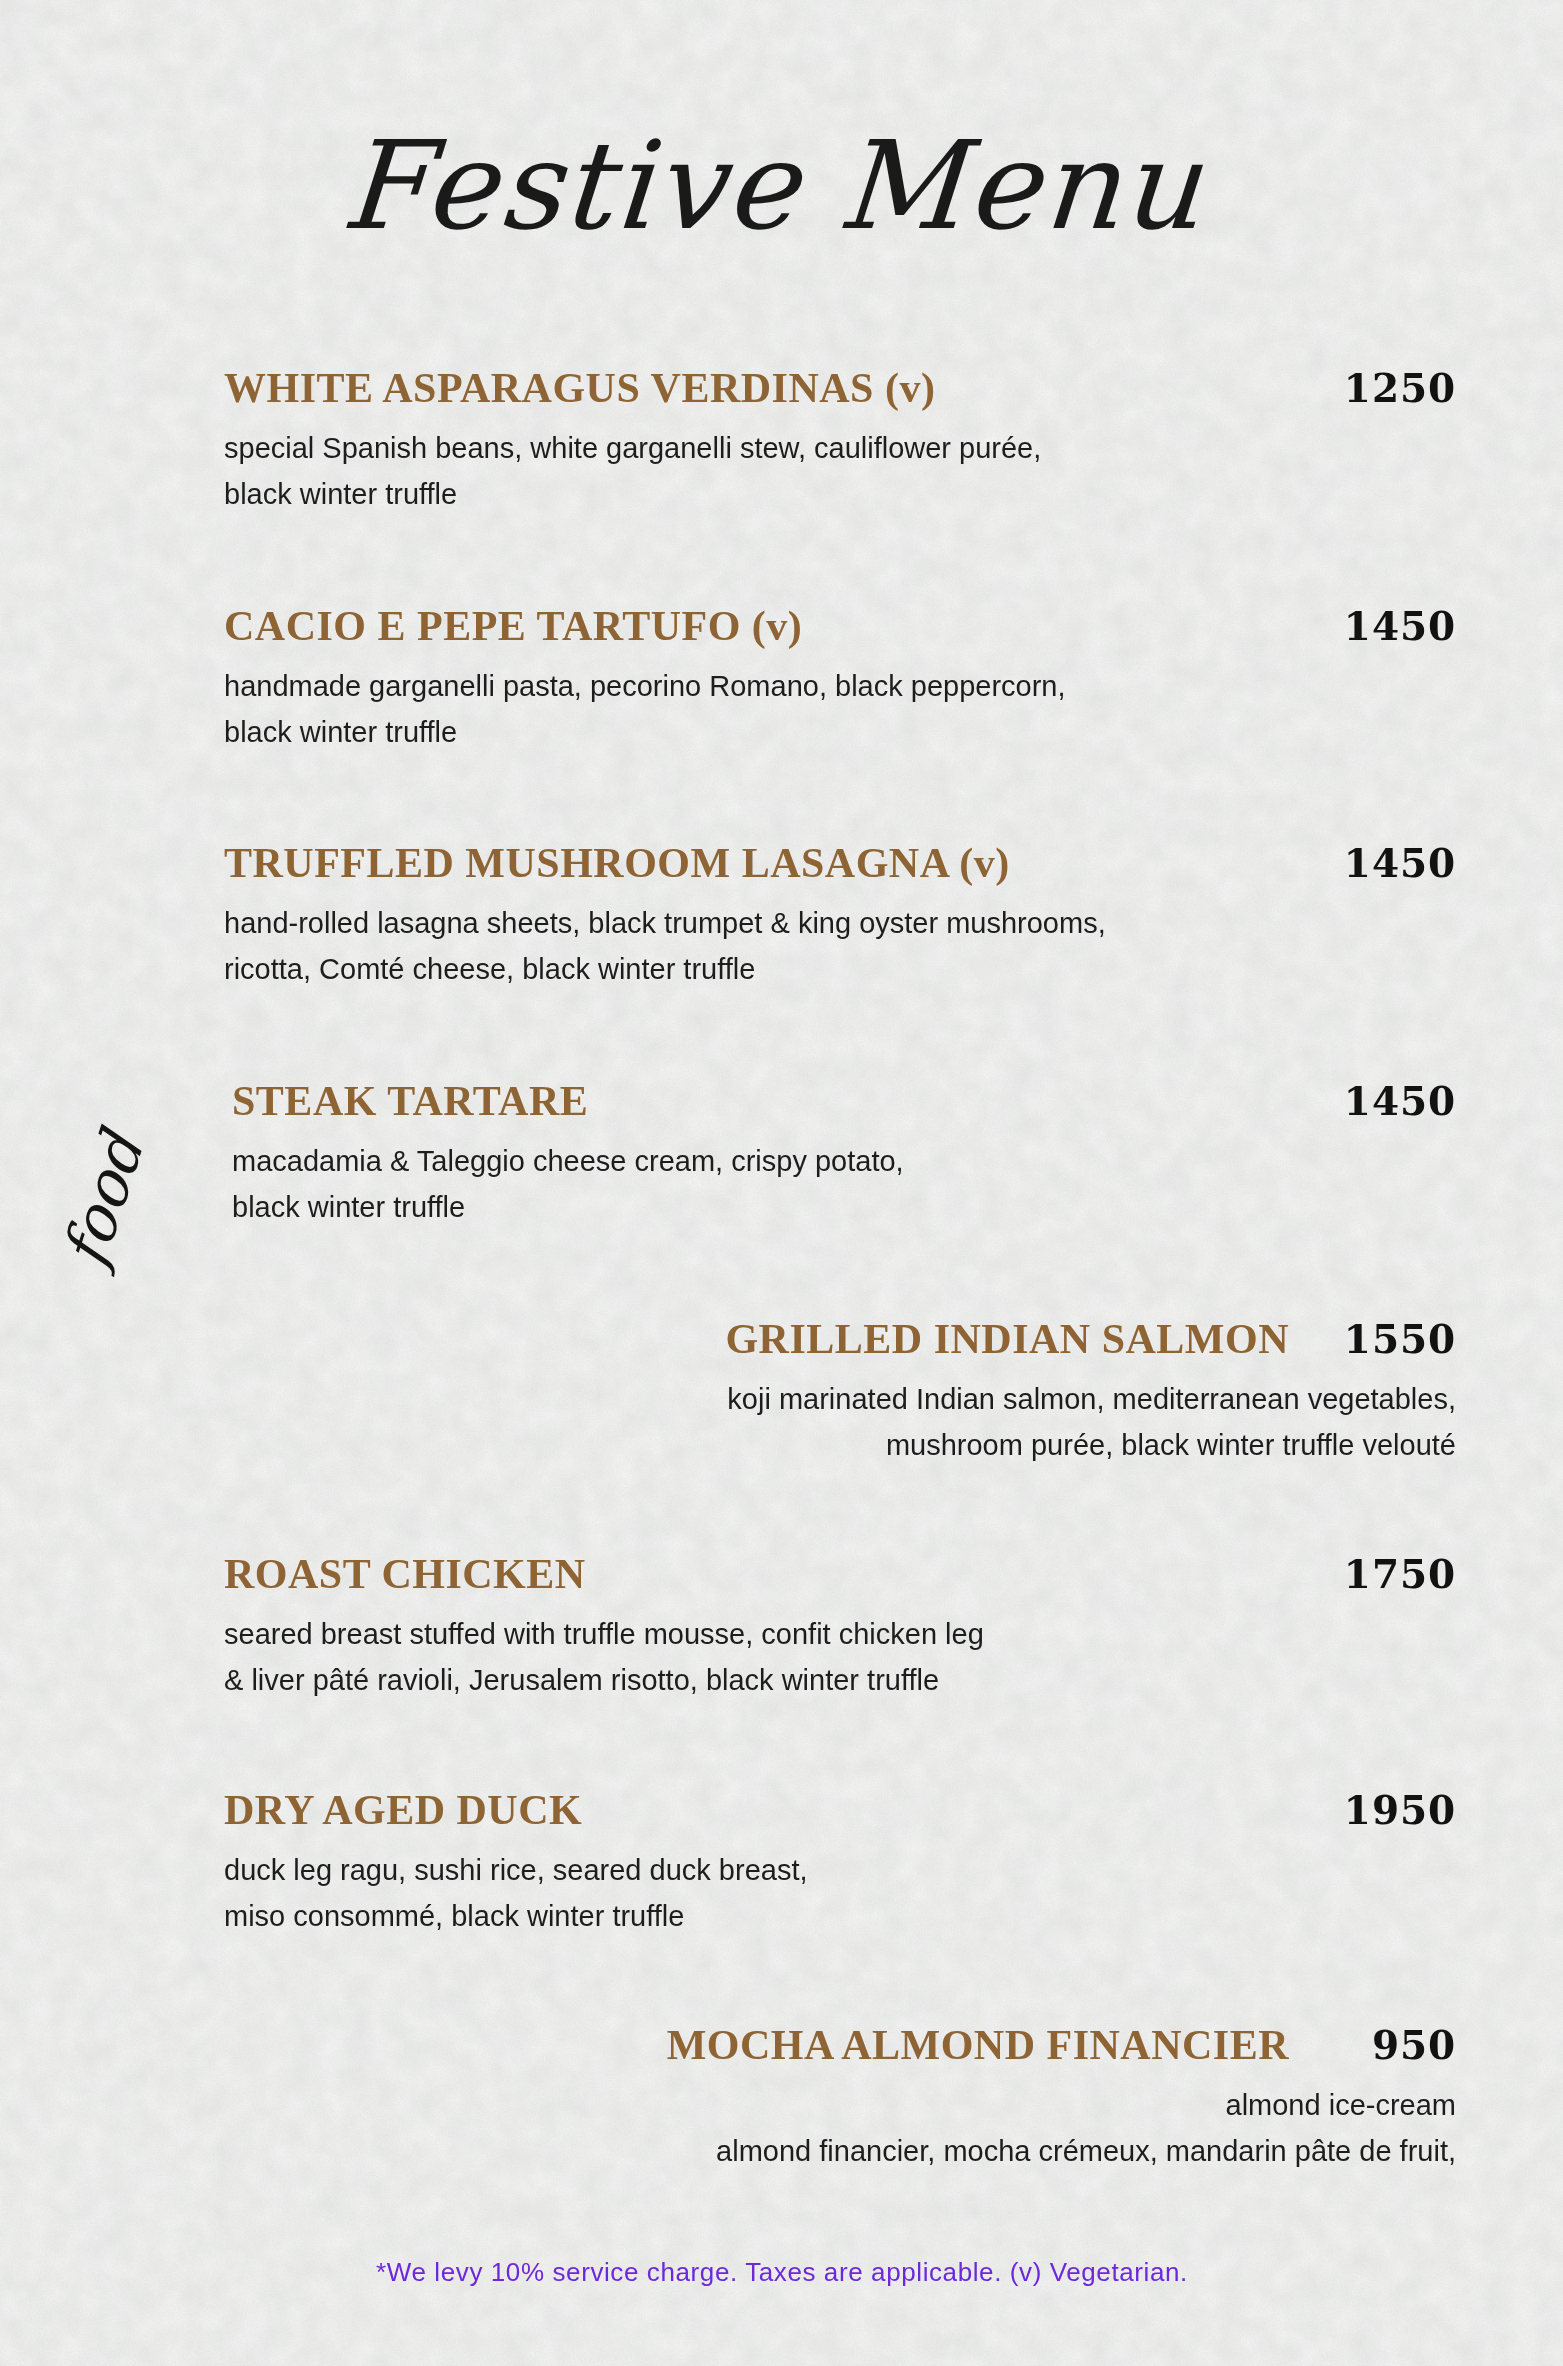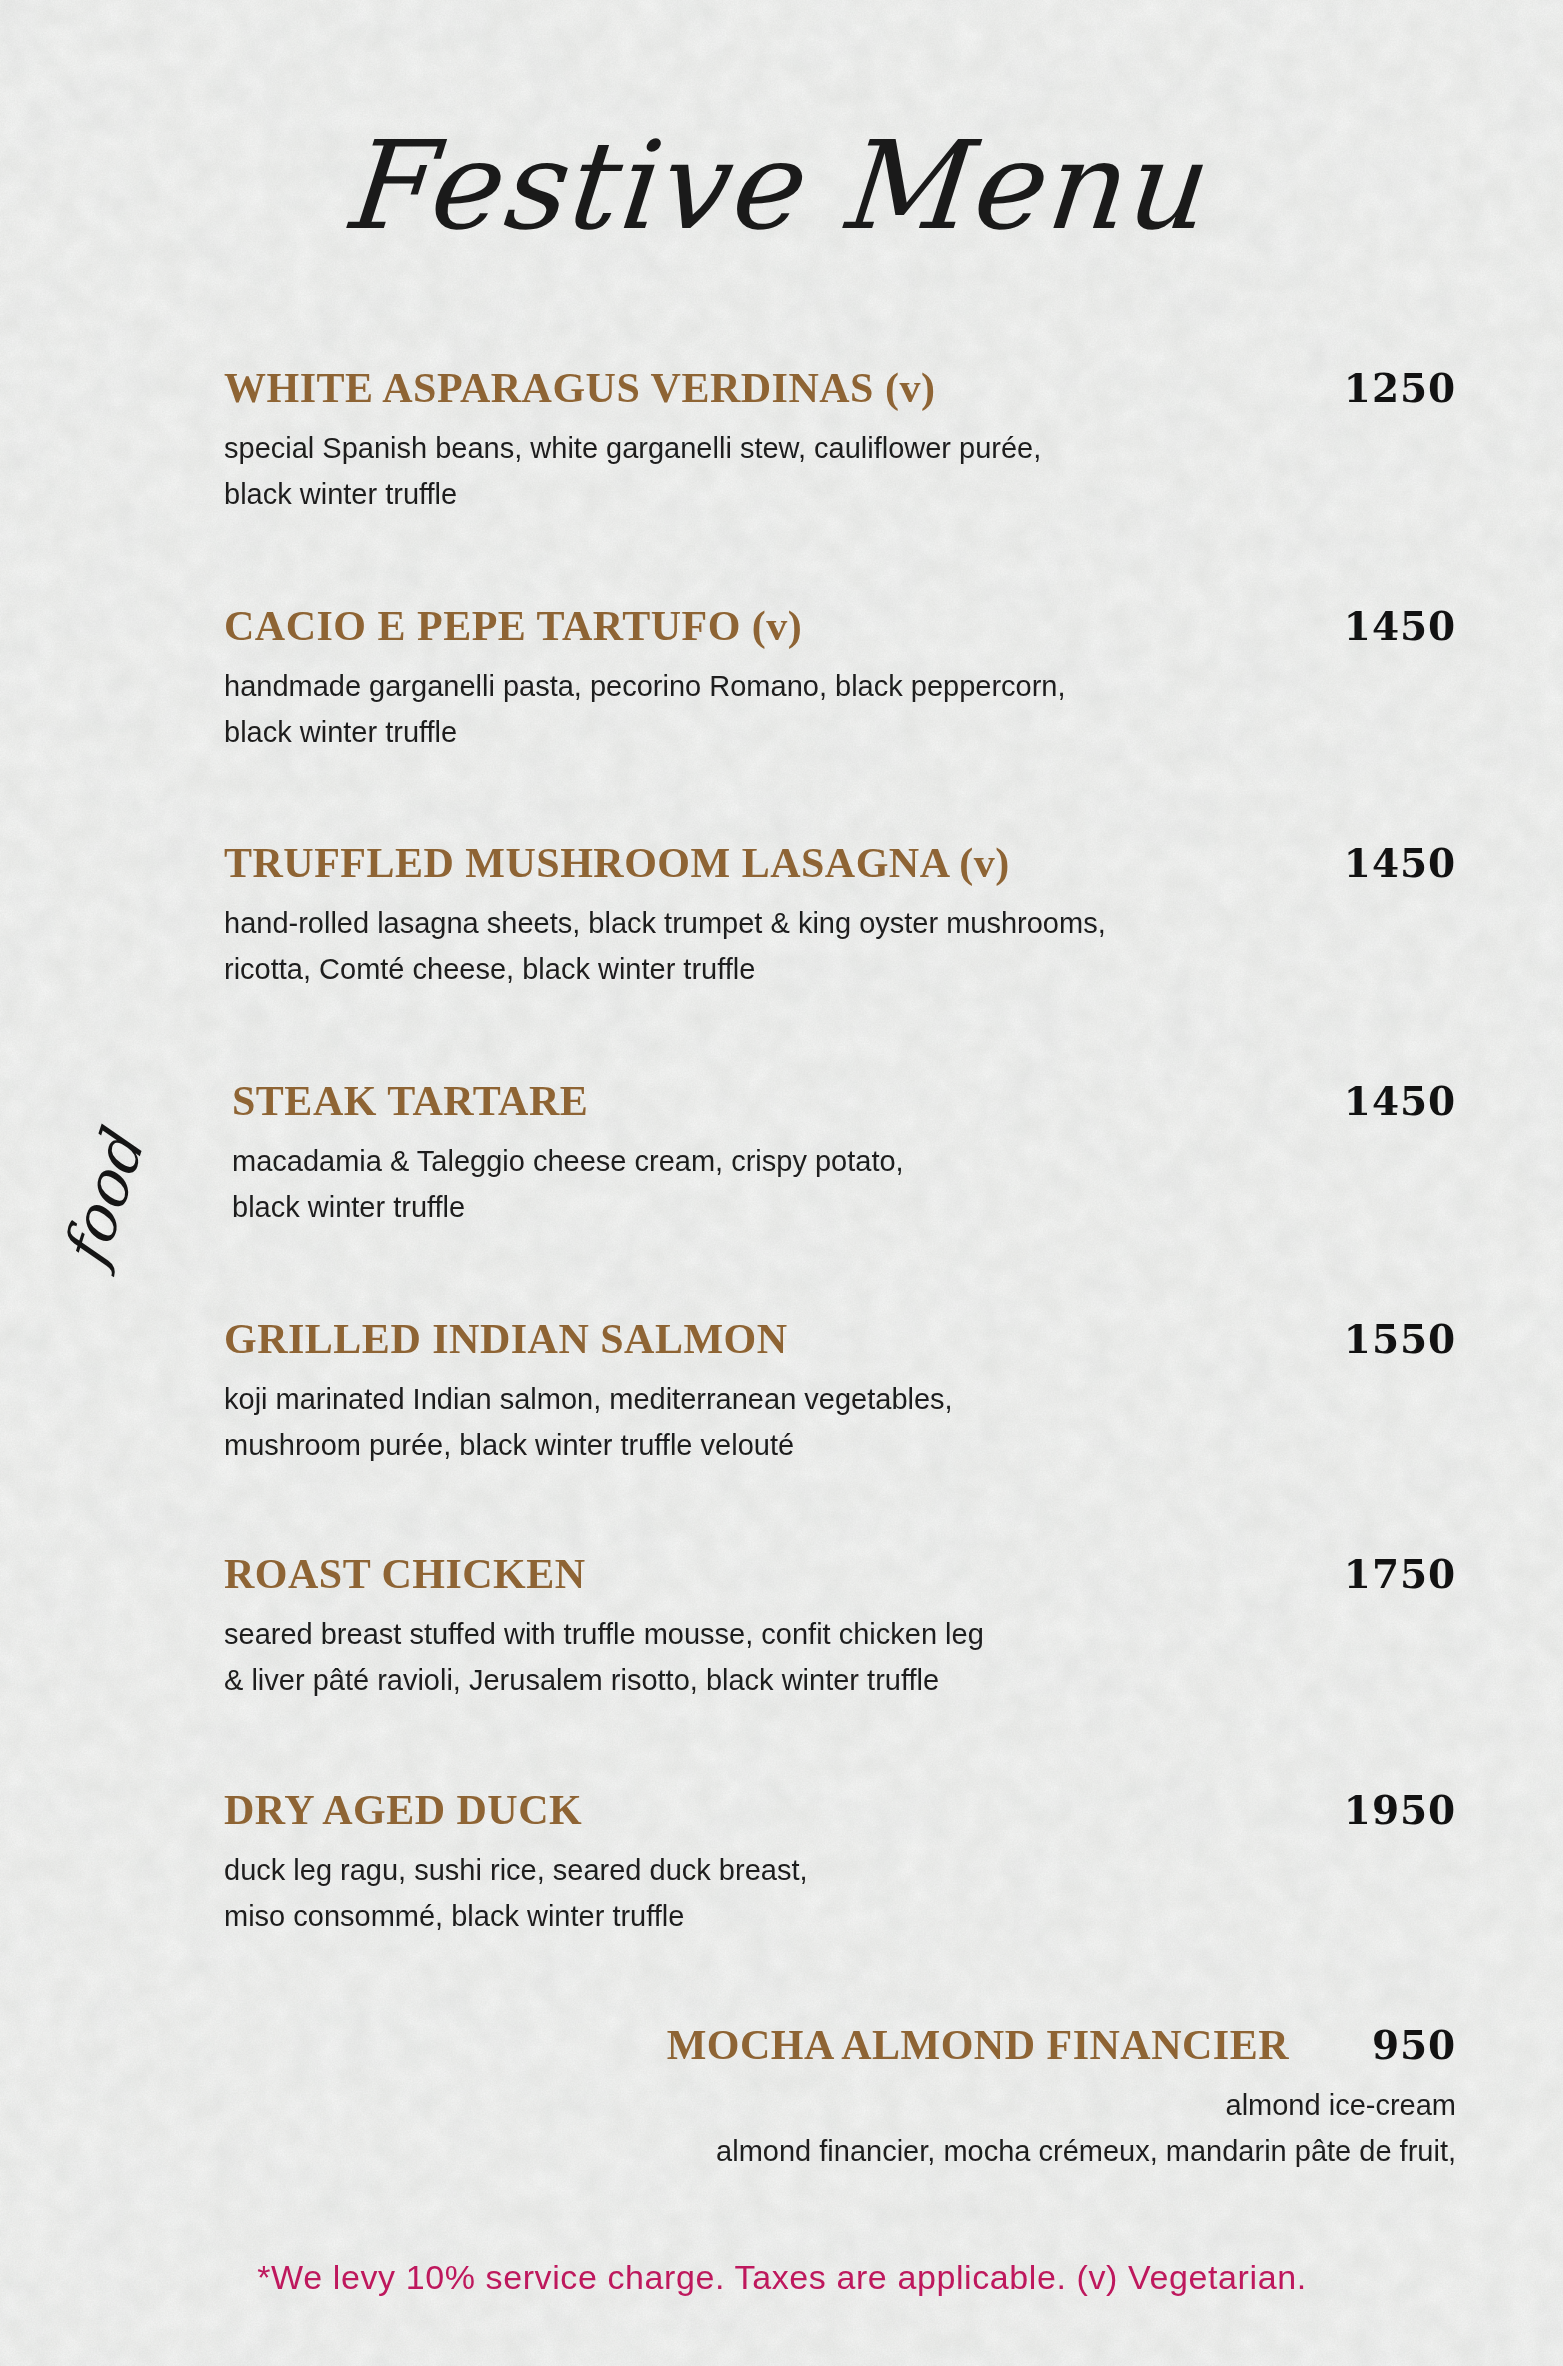--- a/index.html
+++ b/index.html
@@ -47,21 +47,21 @@
 
   .menu-item {
     position: absolute;
     left: 224px;
     right: 108px;
   }
   .menu-item:nth-child(1) { top: 367px; }
   .menu-item:nth-child(2) { top: 605px; }
   .menu-item:nth-child(3) { top: 842px; }
   .menu-item:nth-child(4) { top: 1080px; margin-left: 8px; }
-  .menu-item:nth-child(5) { top: 1318px; }
+  .menu-item:nth-child(5) { top: 1318px; text-align: right; }
   .menu-item:nth-child(6) { top: 1553px; }
   .menu-item:nth-child(7) { top: 1789px; }
   .menu-item:nth-child(8) { top: 2024px; text-align: right; }
 
   .item-name {
     font-family: "Liberation Serif", serif;
     font-weight: bold;
     font-size: 42px;
     line-height: 1;
     letter-spacing: 0.5px;
@@ -105,24 +105,24 @@
     transform: rotate(-72deg) skewX(-6deg);
   }
 
   .footer-note {
     position: absolute;
     top: 2254px;
     left: 0;
     right: 0;
     text-align: center;
     font-family: "Liberation Sans", sans-serif;
-    font-size: 34px;
+    font-size: 26px;
     line-height: 1.4;
     letter-spacing: 0.6px;
-    color: #be185d;
+    color: #6d28d9;
   }
 </style>
 </head>
 <body>
 
 <div class="page">
 
   <svg class="paper-texture" width="1564" height="2366" viewBox="0 0 1686 2551" aria-hidden="true">
     <defs>
       <filter id="mottle" x="0" y="0" width="100%" height="100%">

